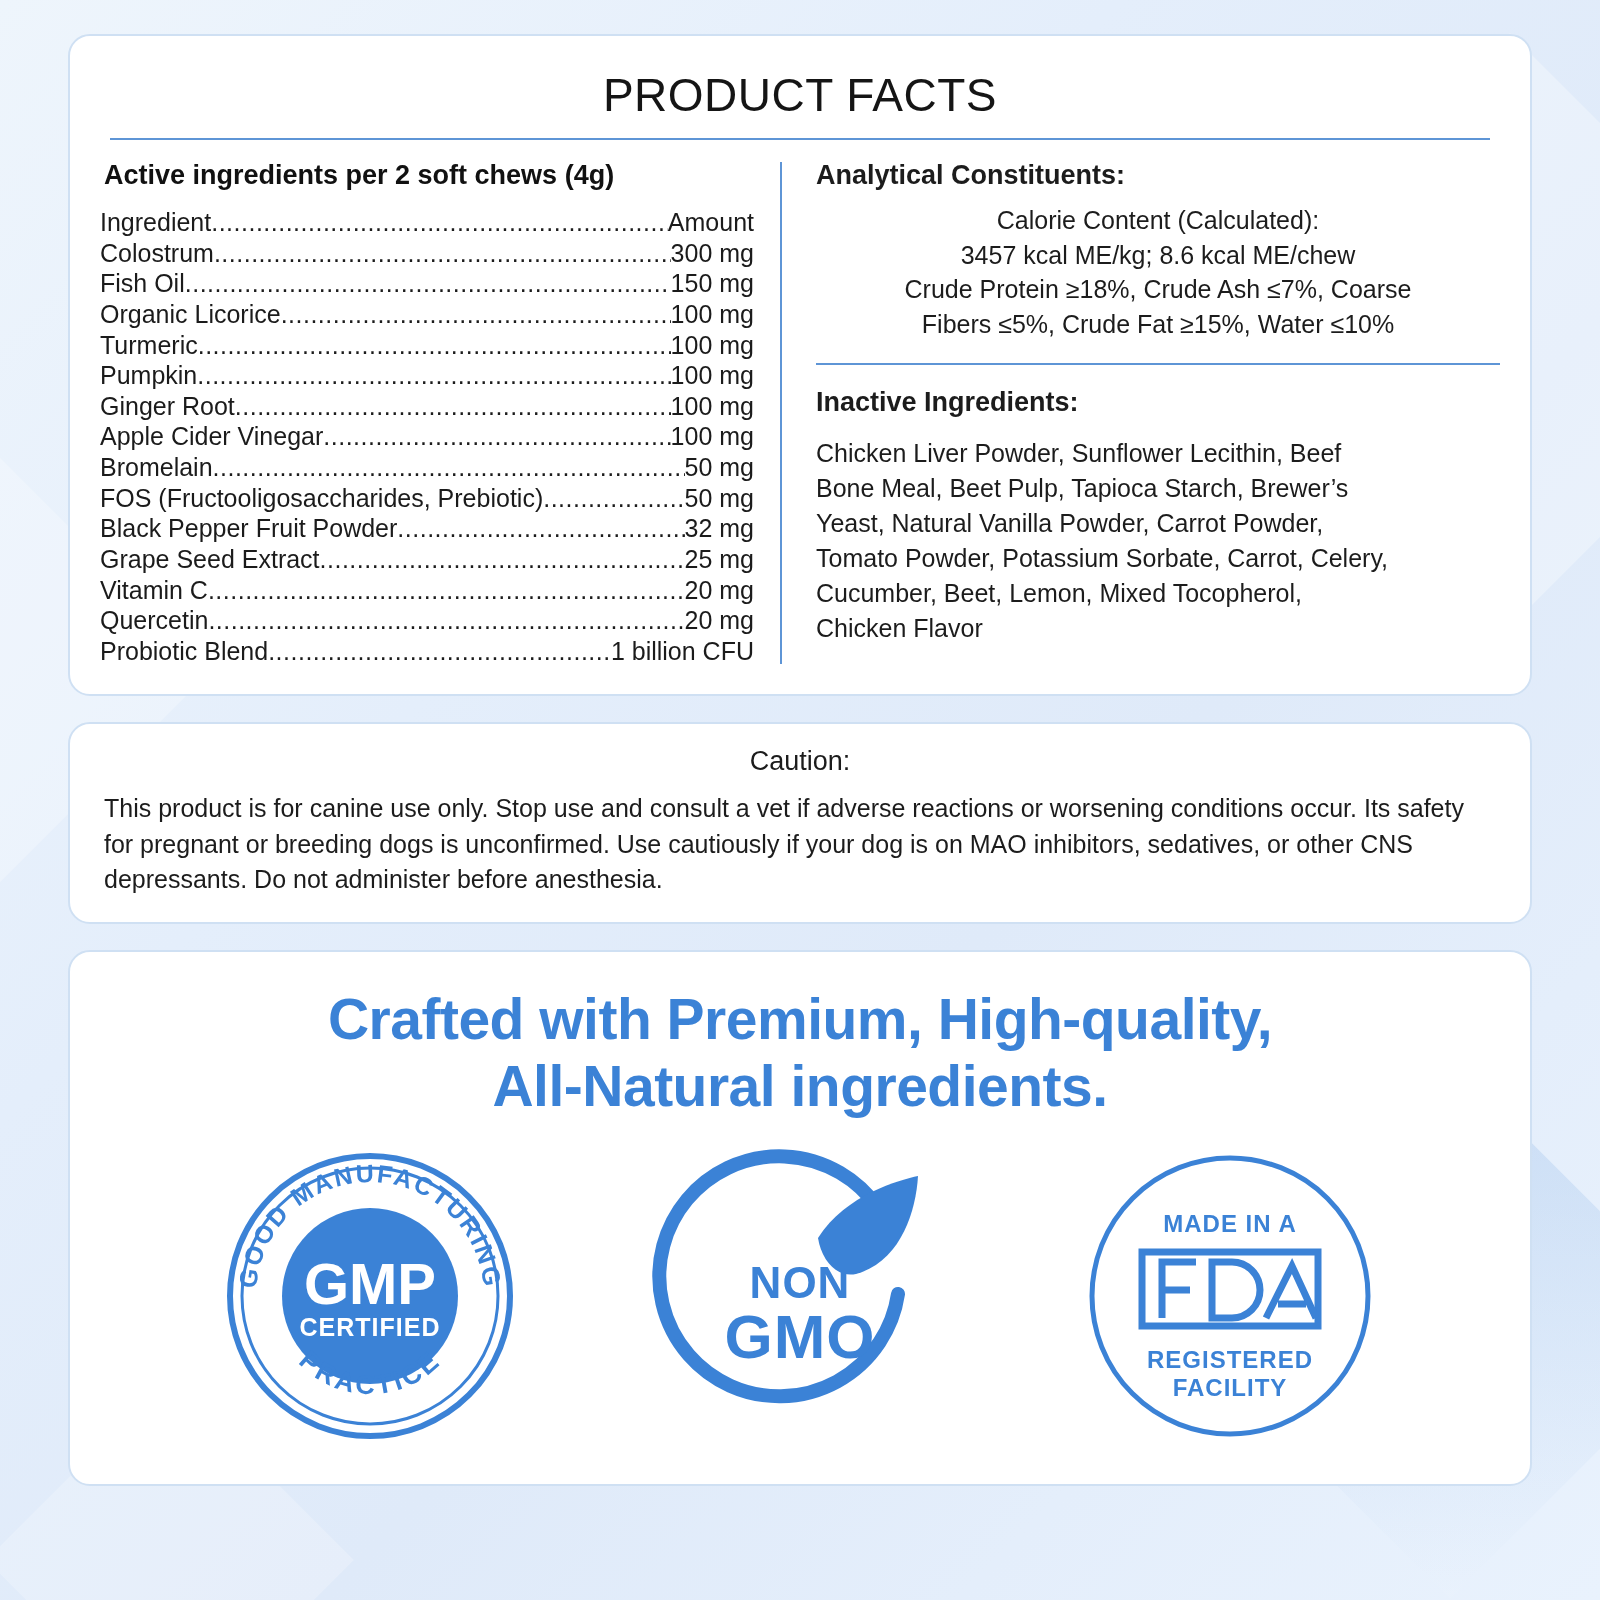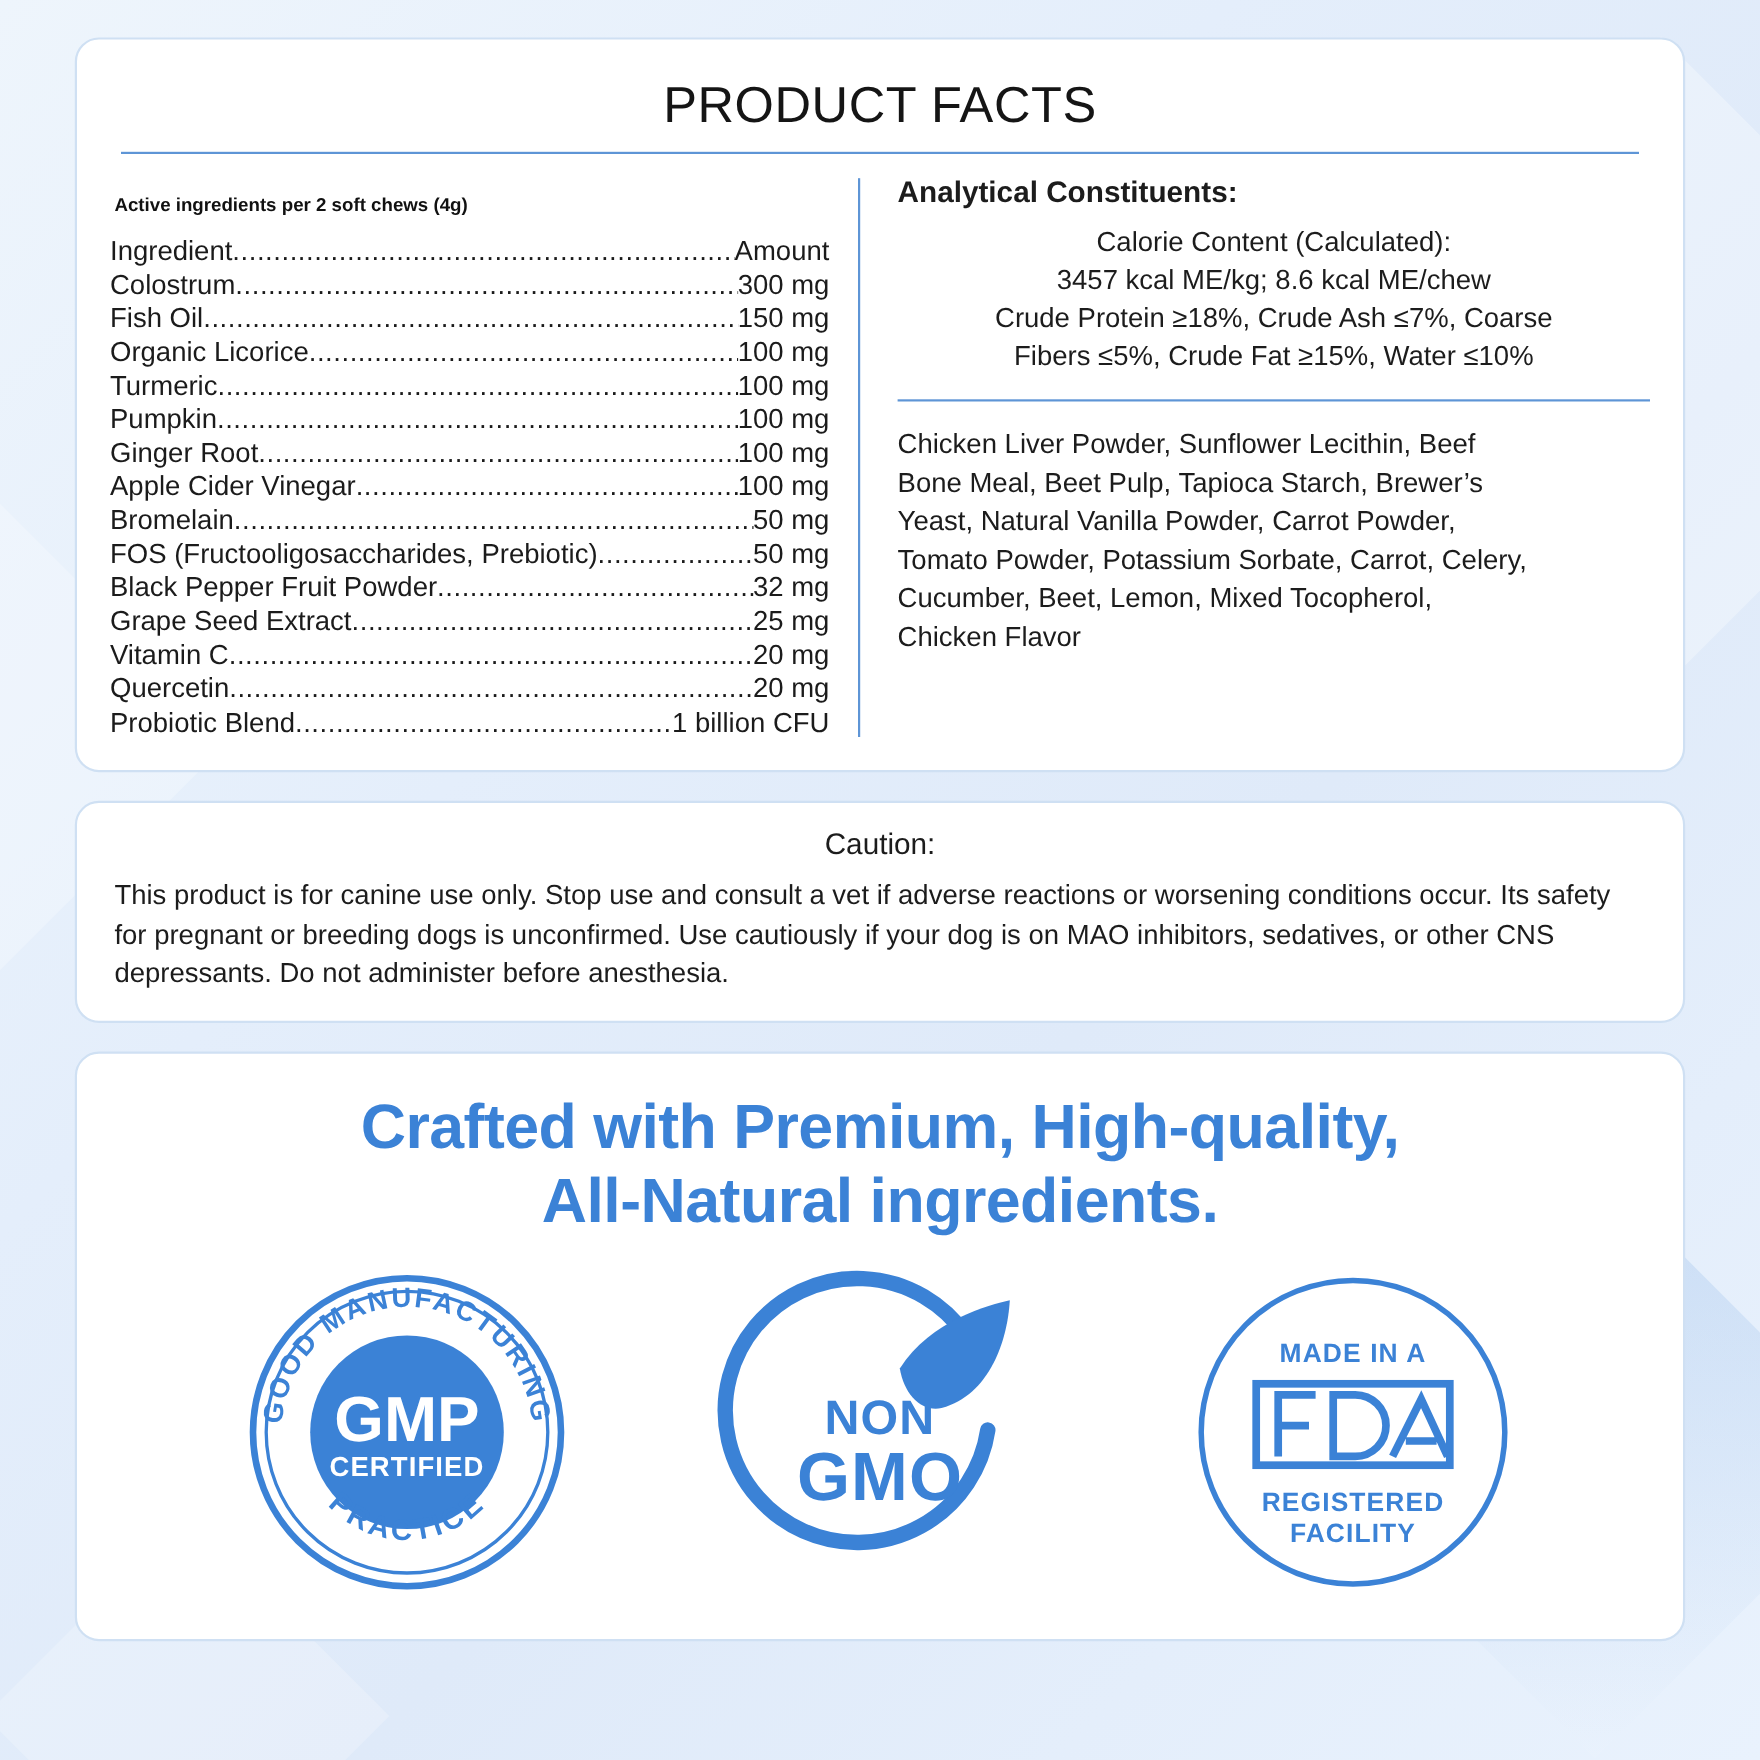--- a/index.html
+++ b/index.html
@@ -90,23 +90,23 @@
     width: 2px;
     background: #5e95d6;
     margin: 2px 0 2px 0;
   }
   .col-right {
     flex: 1;
     padding-left: 34px;
     box-sizing: border-box;
   }
   .sub-head {
-    font-size: 17px;
+    font-size: 27px;
     font-weight: bold;
-    margin: 17px 0 16px 4px;
+    margin: 0 0 16px 4px;
     color: #111;
   }
   .ing-list {
     font-size: 25px;
     line-height: 1.225;
     color: #1b1b1b;
   }
   .ing-row {
     display: flex;
     align-items: flex-start;
@@ -290,20 +290,21 @@
 
       <div class="col-right">
         <div class="ac-head">Analytical Constituents:</div>
         <div class="ac-body">
           <div>Calorie Content (Calculated):</div>
           <div>3457 kcal ME/kg; 8.6 kcal ME/chew</div>
           <div>Crude Protein ≥18%, Crude Ash ≤7%, Coarse</div>
           <div>Fibers ≤5%, Crude Fat ≥15%, Water ≤10%</div>
         </div>
         <div class="right-rule"></div>
+        <div class="inactive-head">Inactive Ingredients:</div>
         <div class="inactive-body">Chicken Liver Powder, Sunflower Lecithin, Beef Bone Meal, Beet Pulp, Tapioca Starch, Brewer’s Yeast, Natural Vanilla Powder, Carrot Powder, Tomato Powder, Potassium Sorbate, Carrot, Celery, Cucumber, Beet, Lemon, Mixed Tocopherol, Chicken Flavor</div>
       </div>
     </div>
   </div>
 
   <div class="card caution-card">
     <div class="caution-title">Caution:</div>
     <div class="caution-body">This product is for canine use only. Stop use and consult a vet if adverse reactions or worsening conditions occur. Its safety for pregnant or breeding dogs is unconfirmed. Use cautiously if your dog is on MAO inhibitors, sedatives, or other CNS depressants. Do not administer before anesthesia.</div>
   </div>
 

